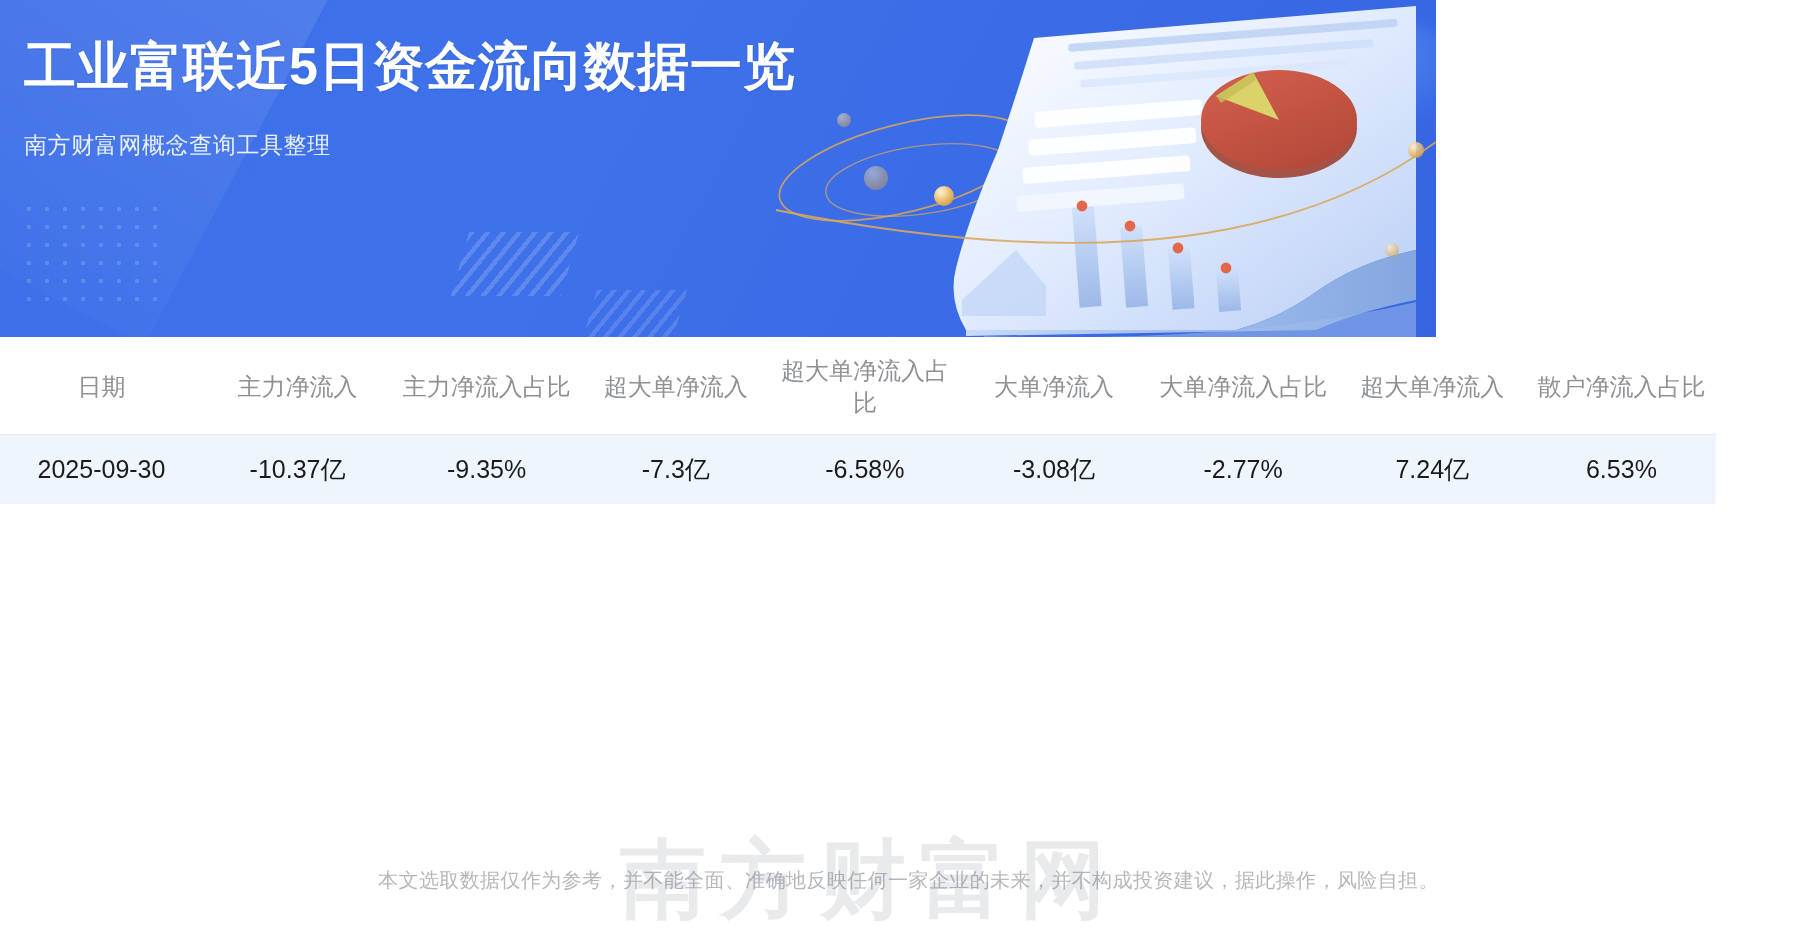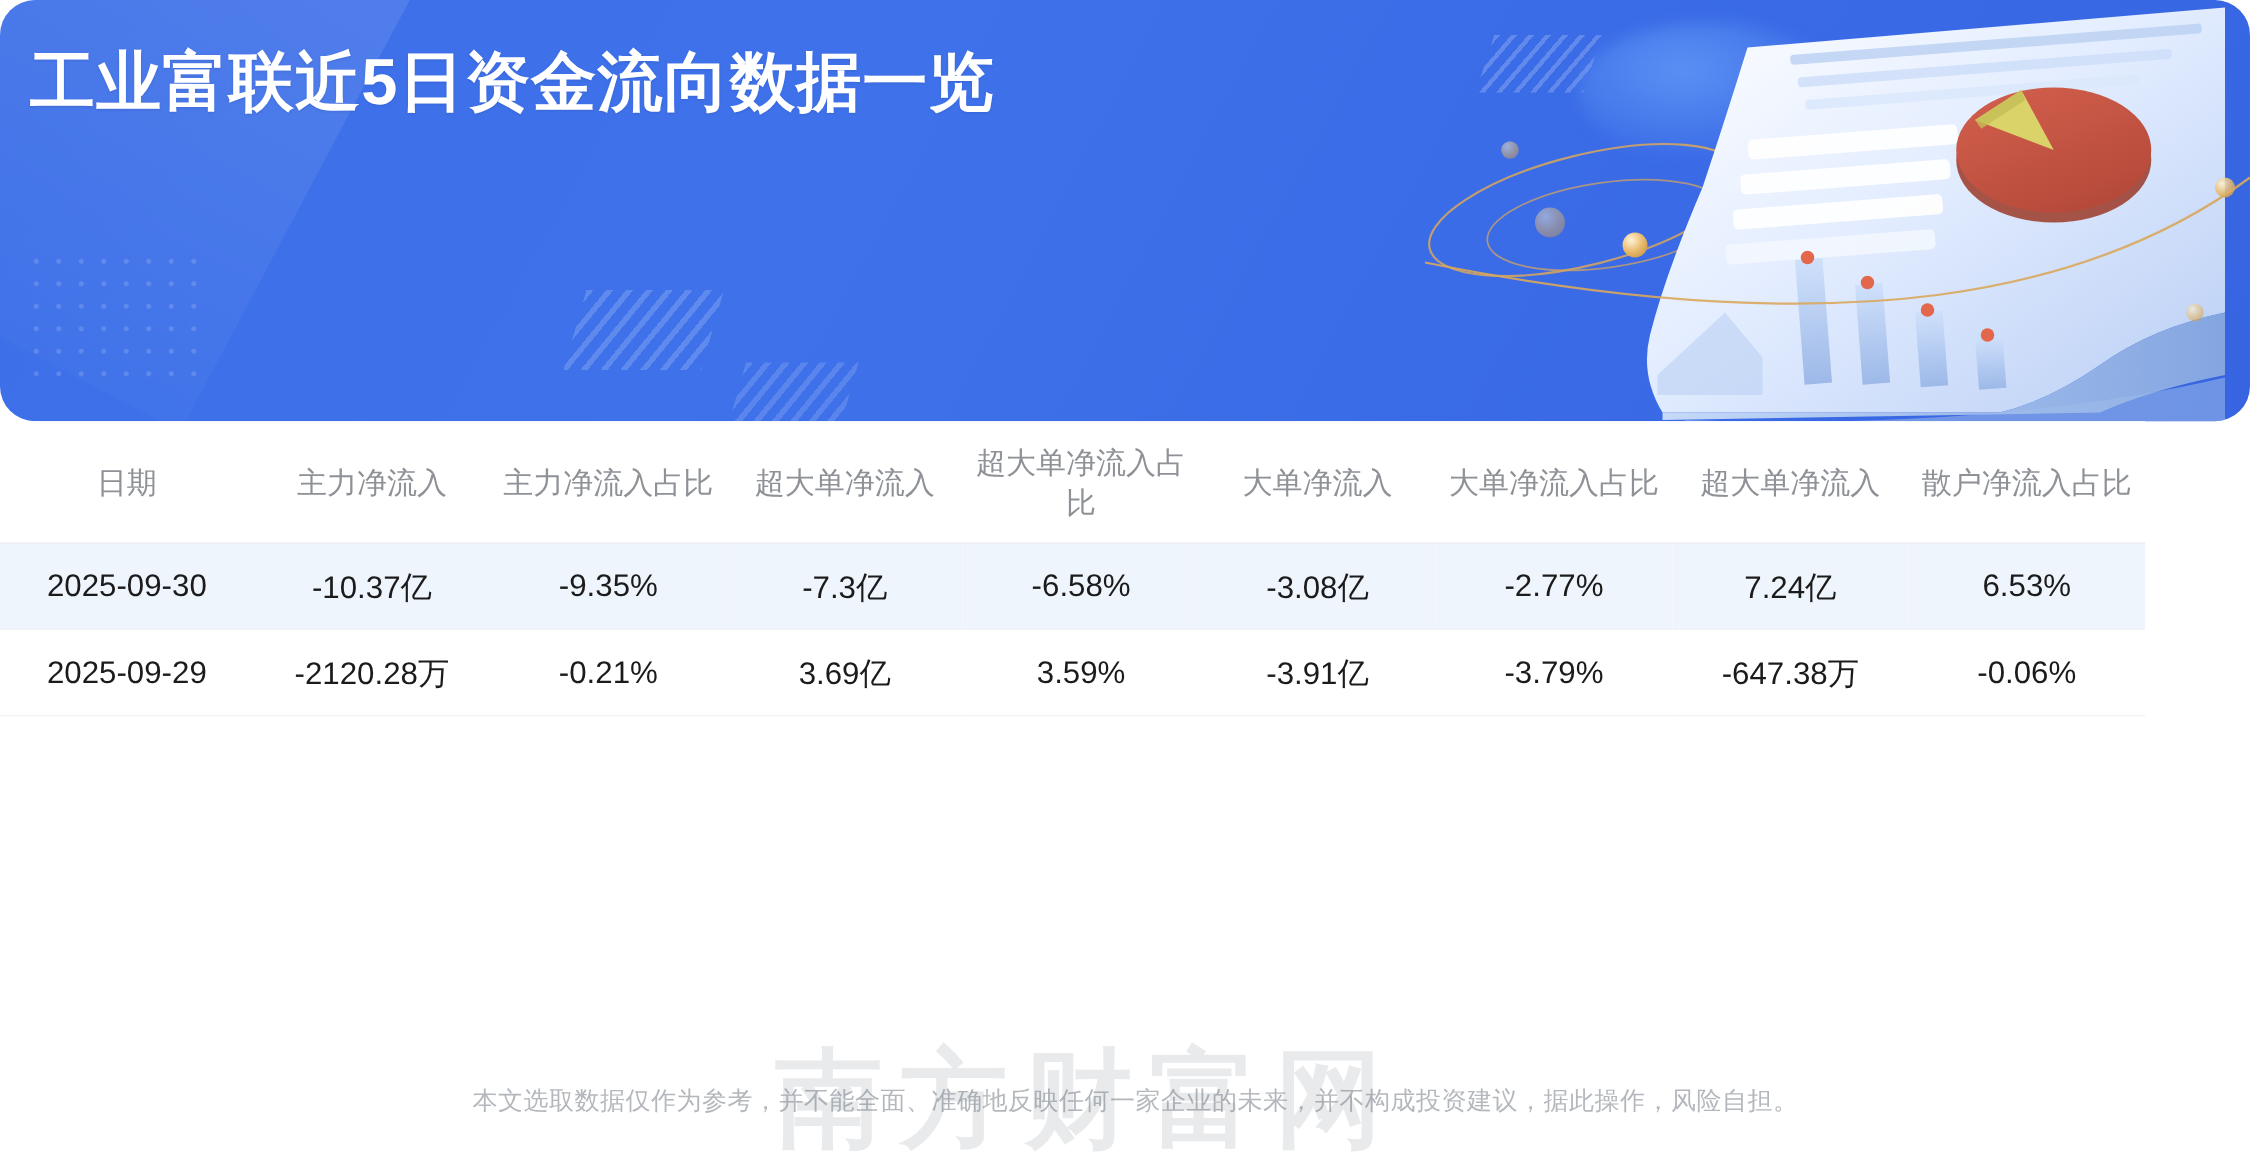--- a/index.html
+++ b/index.html
@@ -7,24 +7,23 @@
   body {
     font-family:"Liberation Sans","DejaVu Sans",sans-serif;
     background:#ffffff;
     overflow:hidden;
   }
   .page { position:relative; width:1800px; height:928px; overflow:hidden; }
 
   
   .banner {
     position:relative;
-    width:1800px; height:337px;
+    width:1436px; height:337px;
     background:linear-gradient(118deg,#3d6fe8 0%,#3f72ea 36%,#3a6ae6 72%,#3765e2 100%);
     overflow:hidden;
-    border-radius:28px;
   }
   .banner-deco { position:absolute; pointer-events:none; }
   .deco-diag-1 {
     left:-40px; top:-120px; width:300px; height:420px;
     background:linear-gradient(180deg,rgba(255,255,255,.10),rgba(255,255,255,.02));
     transform:rotate(28deg);
   }
   .deco-dots-left {
     left:20px; top:200px; width:140px; height:110px;
     background-image:radial-gradient(rgba(255,255,255,.22) 2.1px, transparent 2.2px);
@@ -171,20 +170,21 @@
     <div class="banner-deco deco-diag-1"></div>
     <div class="banner-deco deco-dots-left"></div>
     <div class="banner-deco deco-dots-right"></div>
     <div class="banner-deco deco-stripes-a"></div>
     <div class="banner-deco deco-stripes-b"></div>
     <div class="banner-deco deco-stripes-c"></div>
     <div class="banner-deco deco-blob"></div>
 
     <div class="banner-text">
       <div class="banner-title">工业富联近5日资金流向数据一览</div>
+      <div class="banner-sub">南方财富网概念查询工具整理</div>
     </div>
 
     <svg class="illus" viewBox="0 0 720 337" aria-hidden="true">
       <defs>
         <linearGradient id="pg" x1="0" y1="0" x2="1" y2="1">
           <stop offset="0%" stop-color="#ffffff"></stop>
           <stop offset="45%" stop-color="#e3edff"></stop>
           <stop offset="100%" stop-color="#b9cef4"></stop>
         </linearGradient>
         <linearGradient id="pg2" x1="0" y1="0" x2="0" y2="1">
@@ -297,31 +297,20 @@
           <td>2025-09-30</td>
           <td>-10.37亿</td>
           <td>-9.35%</td>
           <td>-7.3亿</td>
           <td>-6.58%</td>
           <td>-3.08亿</td>
           <td>-2.77%</td>
           <td>7.24亿</td>
           <td>6.53%</td>
         </tr>
-        <tr>
-          <td>2025-09-29</td>
-          <td>-2120.28万</td>
-          <td>-0.21%</td>
-          <td>3.69亿</td>
-          <td>3.59%</td>
-          <td>-3.91亿</td>
-          <td>-3.79%</td>
-          <td>-647.38万</td>
-          <td>-0.06%</td>
-        </tr>
       </tbody>
     </table>
   </div>
 
   <div class="footer">
     <div class="footer-note">本文选取数据仅作为参考，并不能全面、准确地反映任何一家企业的未来，并不构成投资建议，据此操作，风险自担。</div>
   </div>
 
 </div>
 

